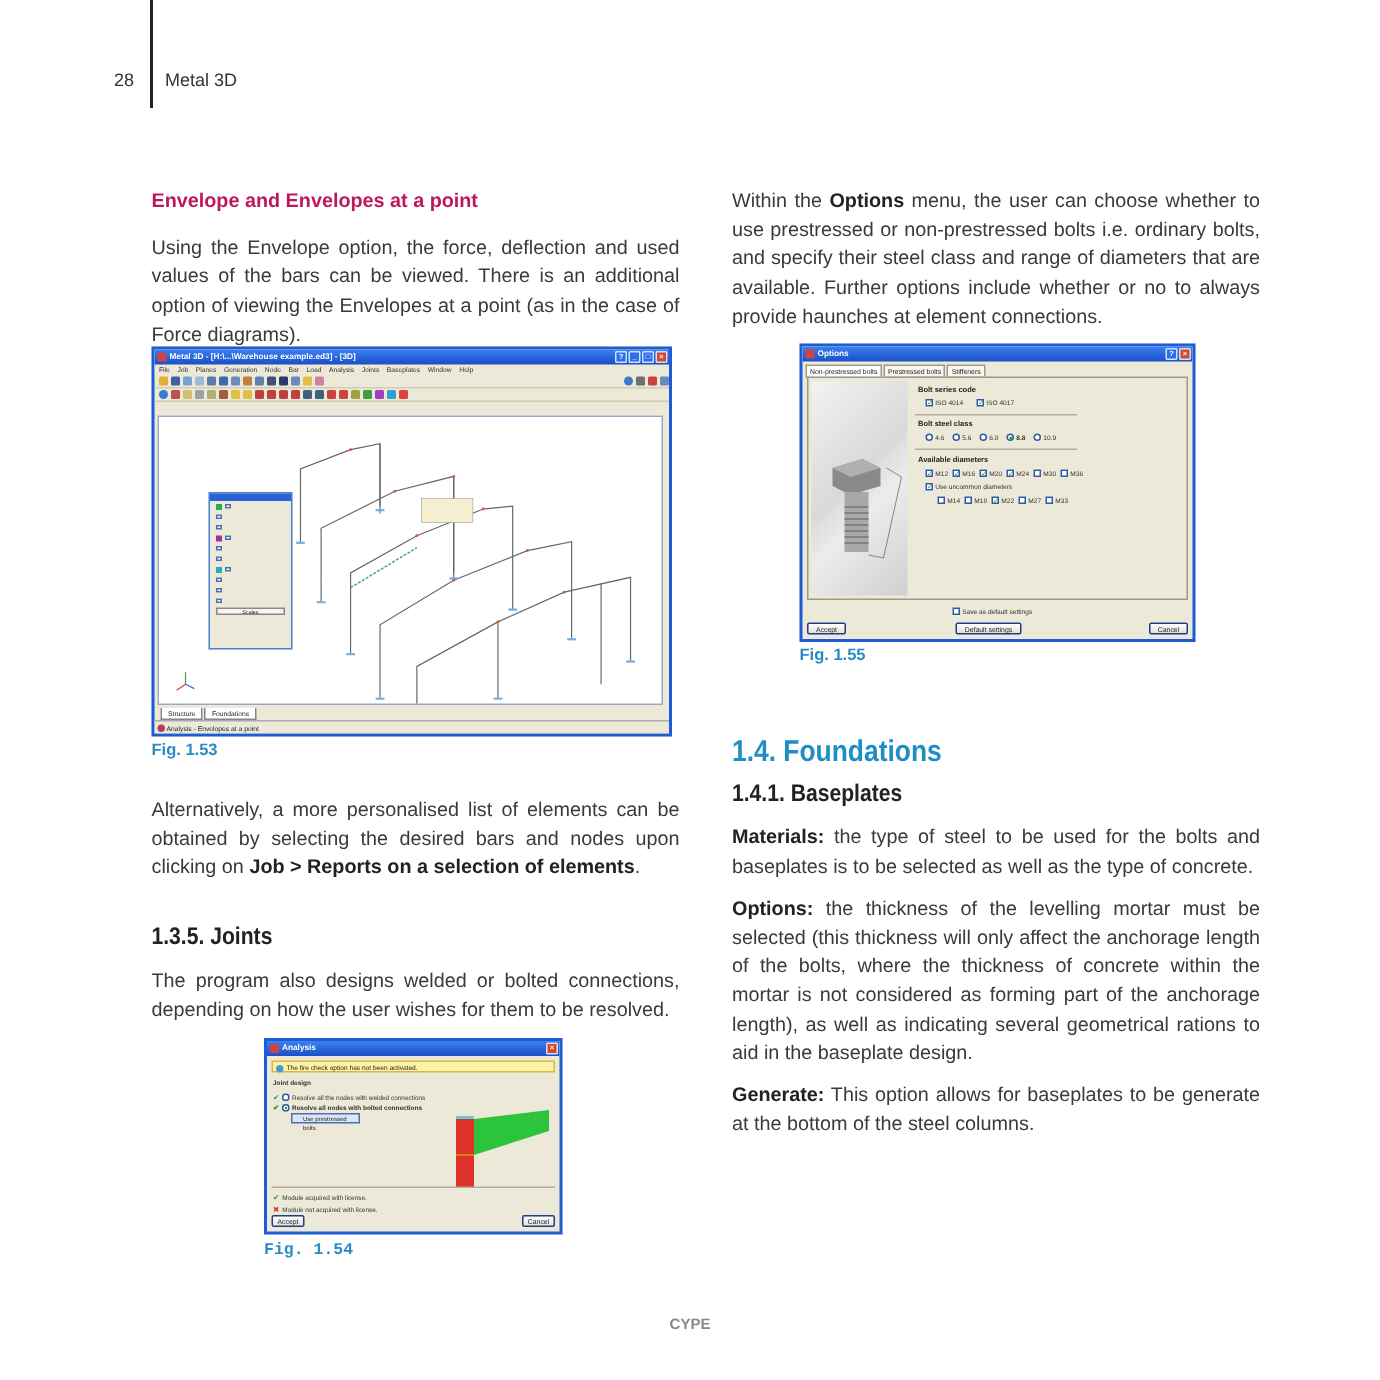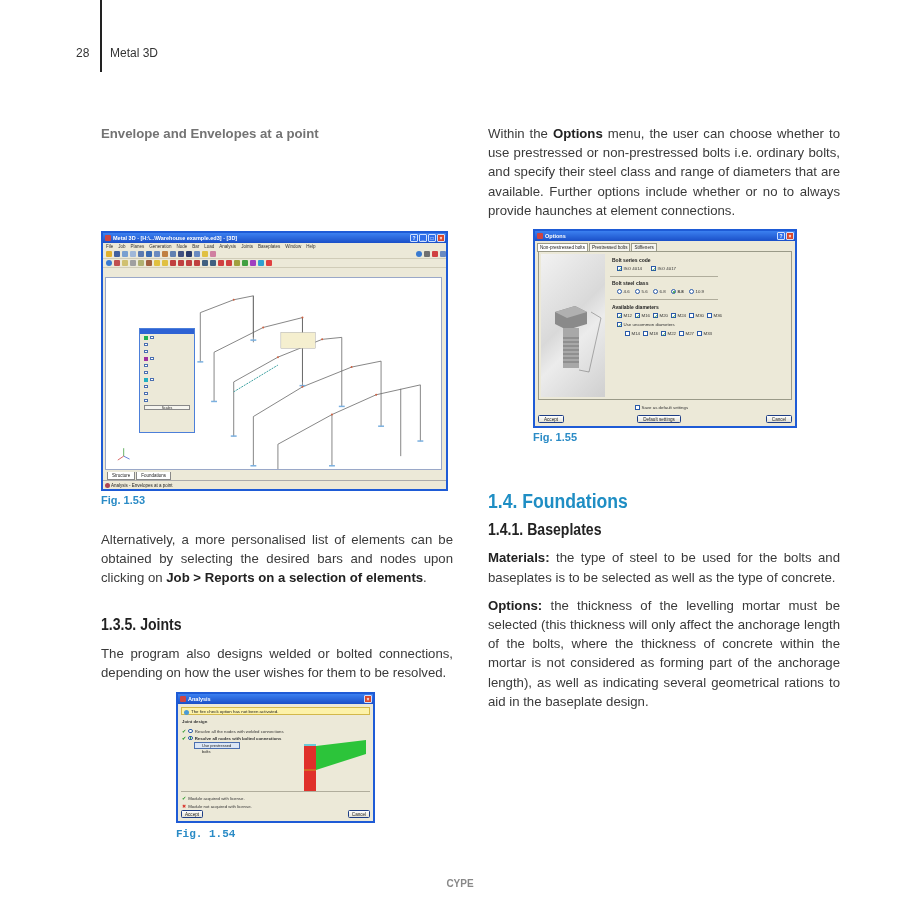--- a/index.html
+++ b/index.html
@@ -9,21 +9,21 @@
   .header-rule { position: absolute; left: 100px; top: 0; width: 2px; height: 72px; background: #222; }
   .page-num { position: absolute; left: 76px; top: 46px; font-size: 12px; color: #333; }
   .running-title { position: absolute; left: 110px; top: 46px; font-size: 12px; color: #333; }
 
   .col { position: absolute; width: 352px; font-size: 13.2px; line-height: 19.2px; color: #3a3a3a; }
   .col-left { left: 101px; }
   .col-right { left: 488px; }
 
   .just { text-align: justify; }
   .b { font-weight: bold; color: #222; }
-  .h-sub { font-weight: bold; font-size: 13.2px; color: #737373; }
+  .h-sub { font-weight: bold; font-size: 13.2px; color: #be185d; }
   .h3 { font-family: "Liberation Sans", sans-serif; font-weight: bold; font-size: 16px; color: #222; transform: scaleX(0.88); transform-origin: left; white-space: nowrap; }
   .h2 { font-weight: bold; font-size: 20px; color: #1f8ec4; transform: scaleX(0.88); transform-origin: left; white-space: nowrap; }
   .fig-cap { position: absolute; font-weight: bold; font-size: 11px; color: #2a8bc6; text-align: left; }
   .footer { position: absolute; left: 0; width: 920px; top: 878px; text-align: center; font-size: 10px; font-weight: bold; color: #888; }
 
   
   .win { position: absolute; background: #ece9d8; border: 2px solid #1e5bd6; overflow: hidden; font-size: 5px; color: #222; }
   .win .titlebar { height: 10px; background: linear-gradient(#3b80f0, #1a4fc8); color: #fff; font-size: 5.5px; font-weight: bold; display: flex; align-items: center; padding-left: 10px; position: relative; }
   .win .app-icon { position: absolute; left: 2px; top: 2px; width: 6px; height: 6px; background: #c44; border-radius: 1px; }
   .win .tb-btns { position: absolute; right: 1px; top: 1px; display: flex; gap: 1px; }
@@ -76,20 +76,21 @@
 </style>
 </head>
 <body>
 
 <div class="header-rule"></div>
 <div class="page-num">28</div>
 <div class="running-title">Metal 3D</div>
 
 <div class="col col-left" style="top:124px;">
   <div class="h-sub">Envelope and Envelopes at a point</div>
+  <p class="just" style="margin-top:12px;">Using the Envelope option, the force, deflection and used values of the bars can be viewed. There is an additional option of viewing the Envelopes at a point (as in the case of Force diagrams).</p>
 </div>
 
 <div class="win" id="fig53">
   <div class="titlebar">
     <span class="app-icon"></span>
     <span>Metal 3D - [H:\...\Warehouse example.ed3] - [3D]</span>
     <div class="tb-btns">
       <div class="tb-btn">?</div>
       <div class="tb-btn">_</div>
       <div class="tb-btn">□</div>
@@ -434,15 +435,16 @@
   <div class="xpbtn" style="left:102px; bottom:3px; width:44px;">Default settings</div>
   <div class="xpbtn" style="right:3px; bottom:3px; width:26px;">Cancel</div>
 </div>
 <div class="fig-cap" style="left:533px; top:431px; width:264px;">Fig. 1.55</div>
 
 <div class="col col-right" style="top:492px;">
   <div class="h2">1.4. Foundations</div>
   <div class="h3" style="margin-top:9px;">1.4.1. Baseplates</div>
   <p class="just" style="margin-top:9px;"><span class="b">Materials:</span><span> the type of steel to be used for the bolts and baseplates is to be selected as well as the type of concrete.</span></p>
   <p class="just" style="margin-top:9px;"><span class="b">Options:</span><span> the thickness of the levelling mortar must be selected (this thickness will only affect the anchorage length of the bolts, where the thickness of concrete within the mortar is not considered as forming part of the anchorage length), as well as indicating several geometrical rations to aid in the baseplate design.</span></p>
+  <p class="just" style="margin-top:9px;"><span class="b">Generate:</span><span> This option allows for baseplates to be generate  at the bottom of the steel columns.</span></p>
 </div>
 
 <div class="footer">CYPE</div>
 
 </body></html>

